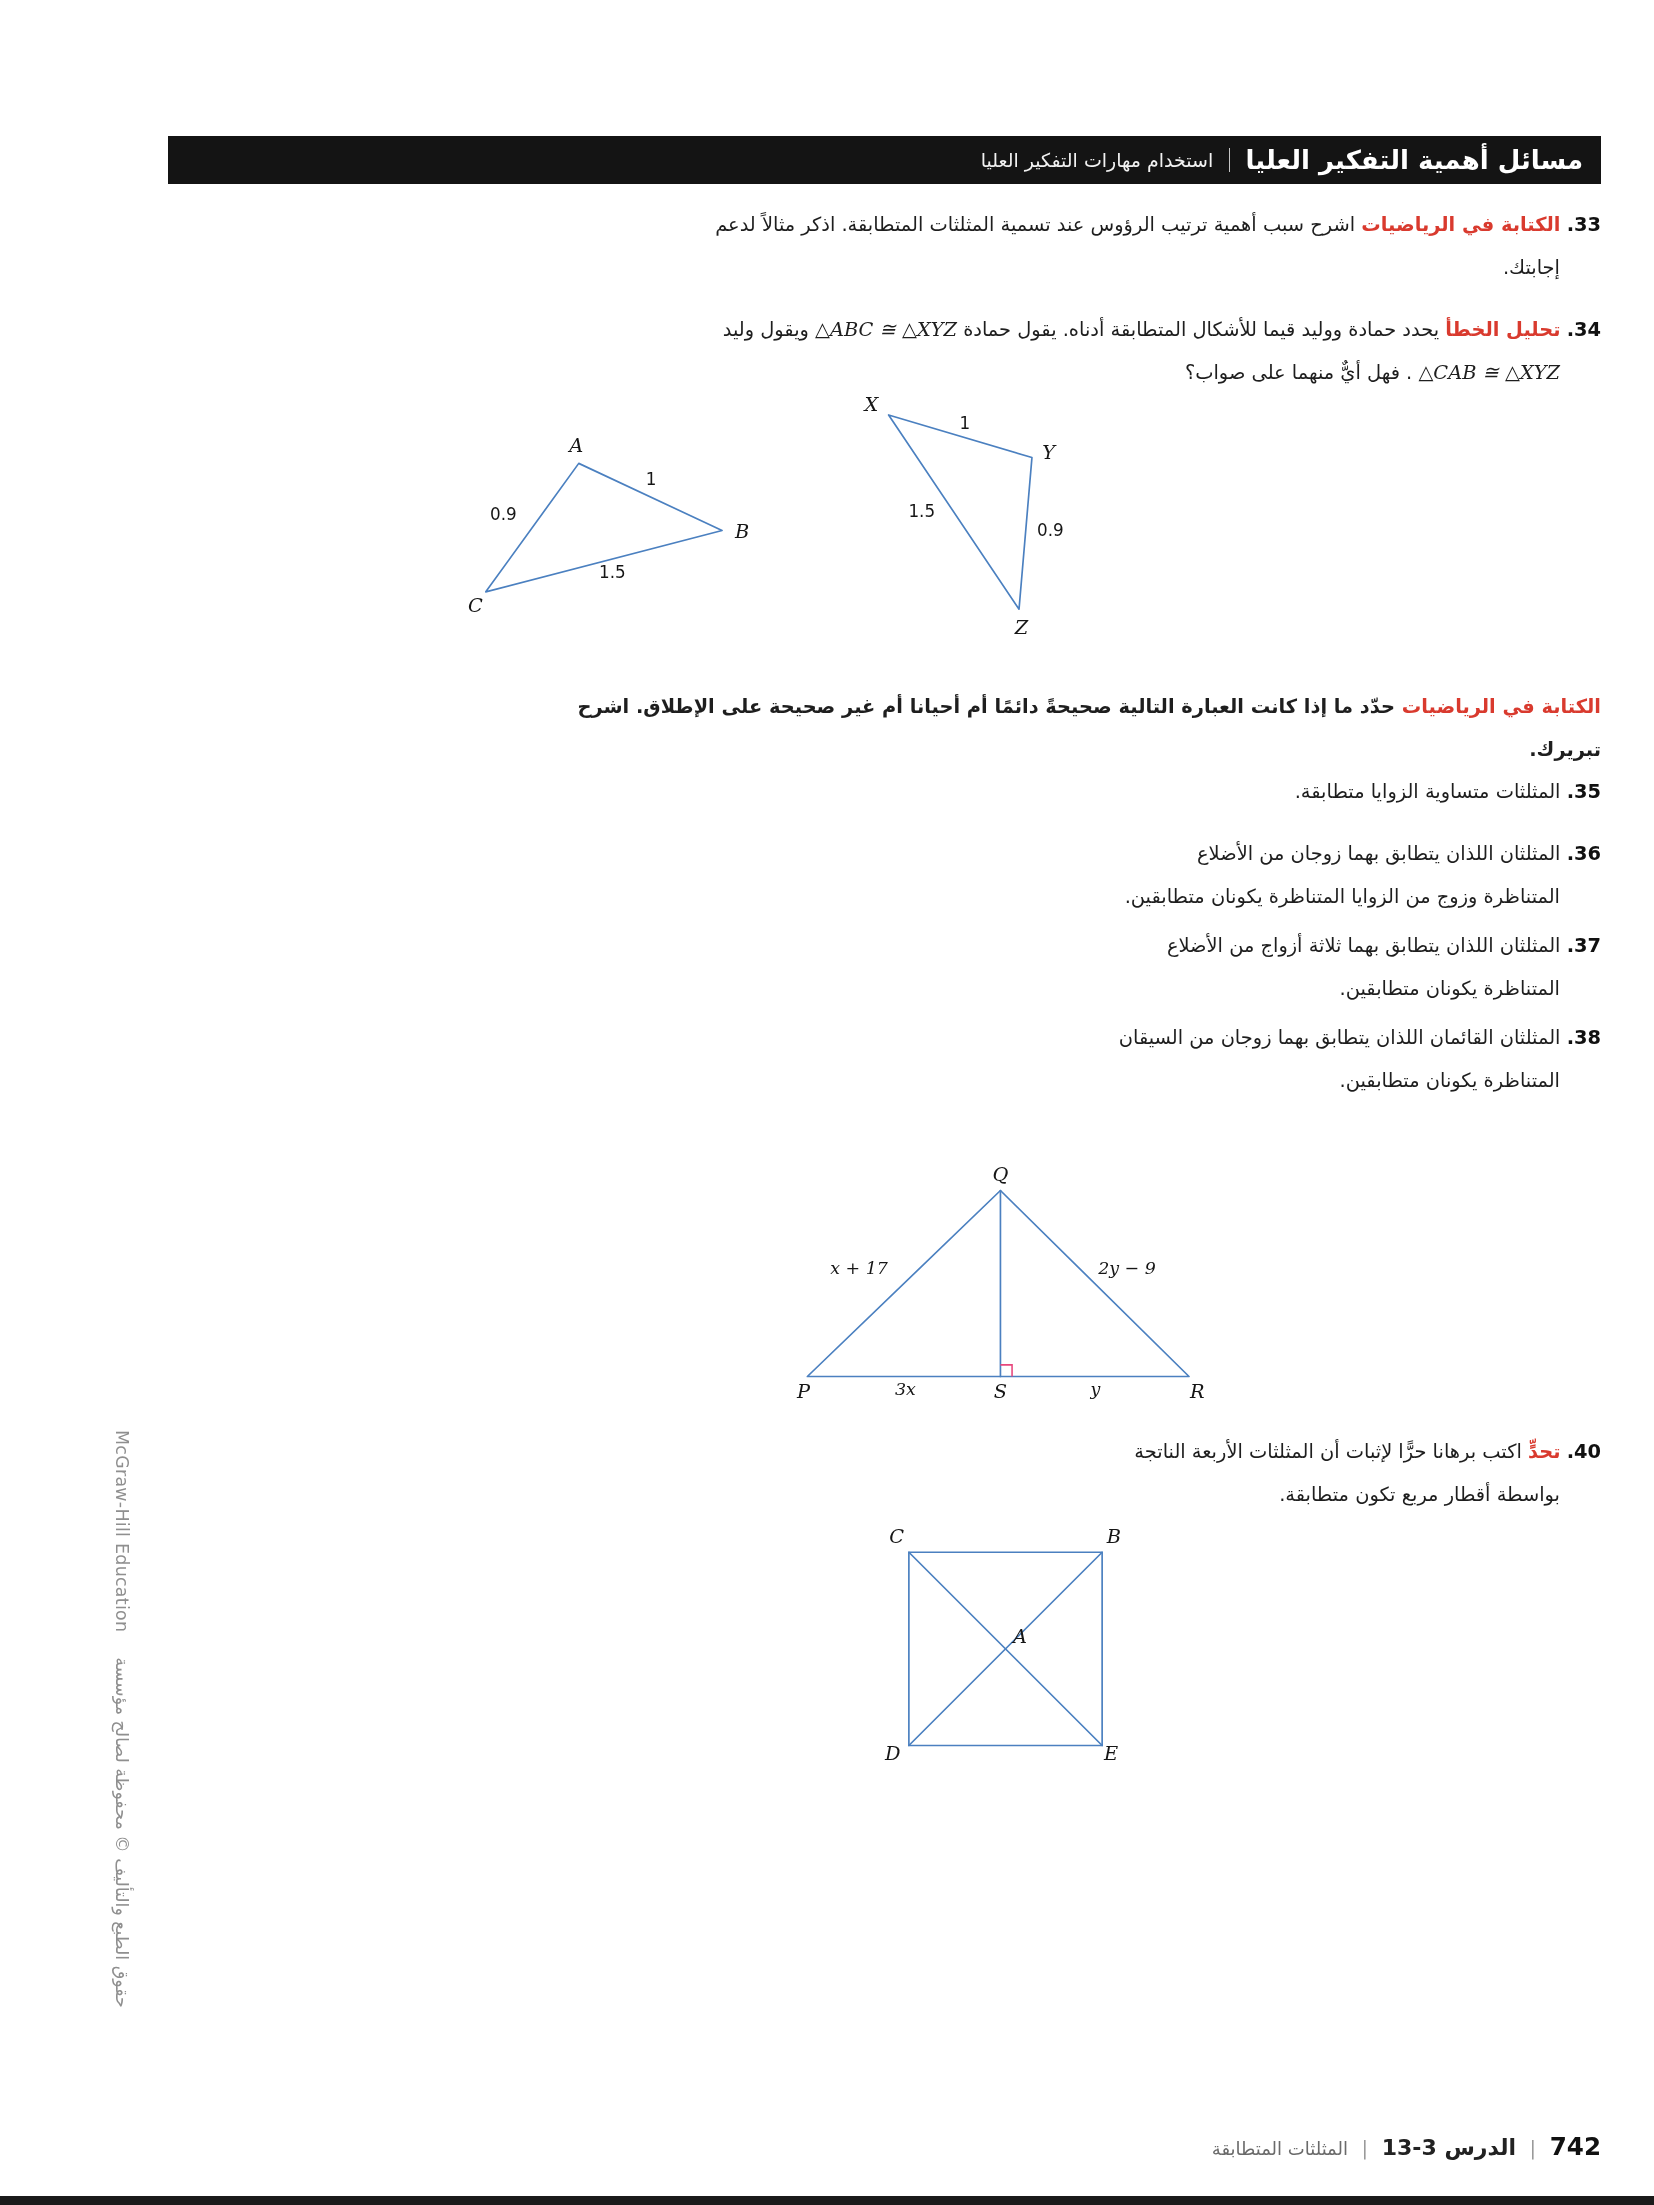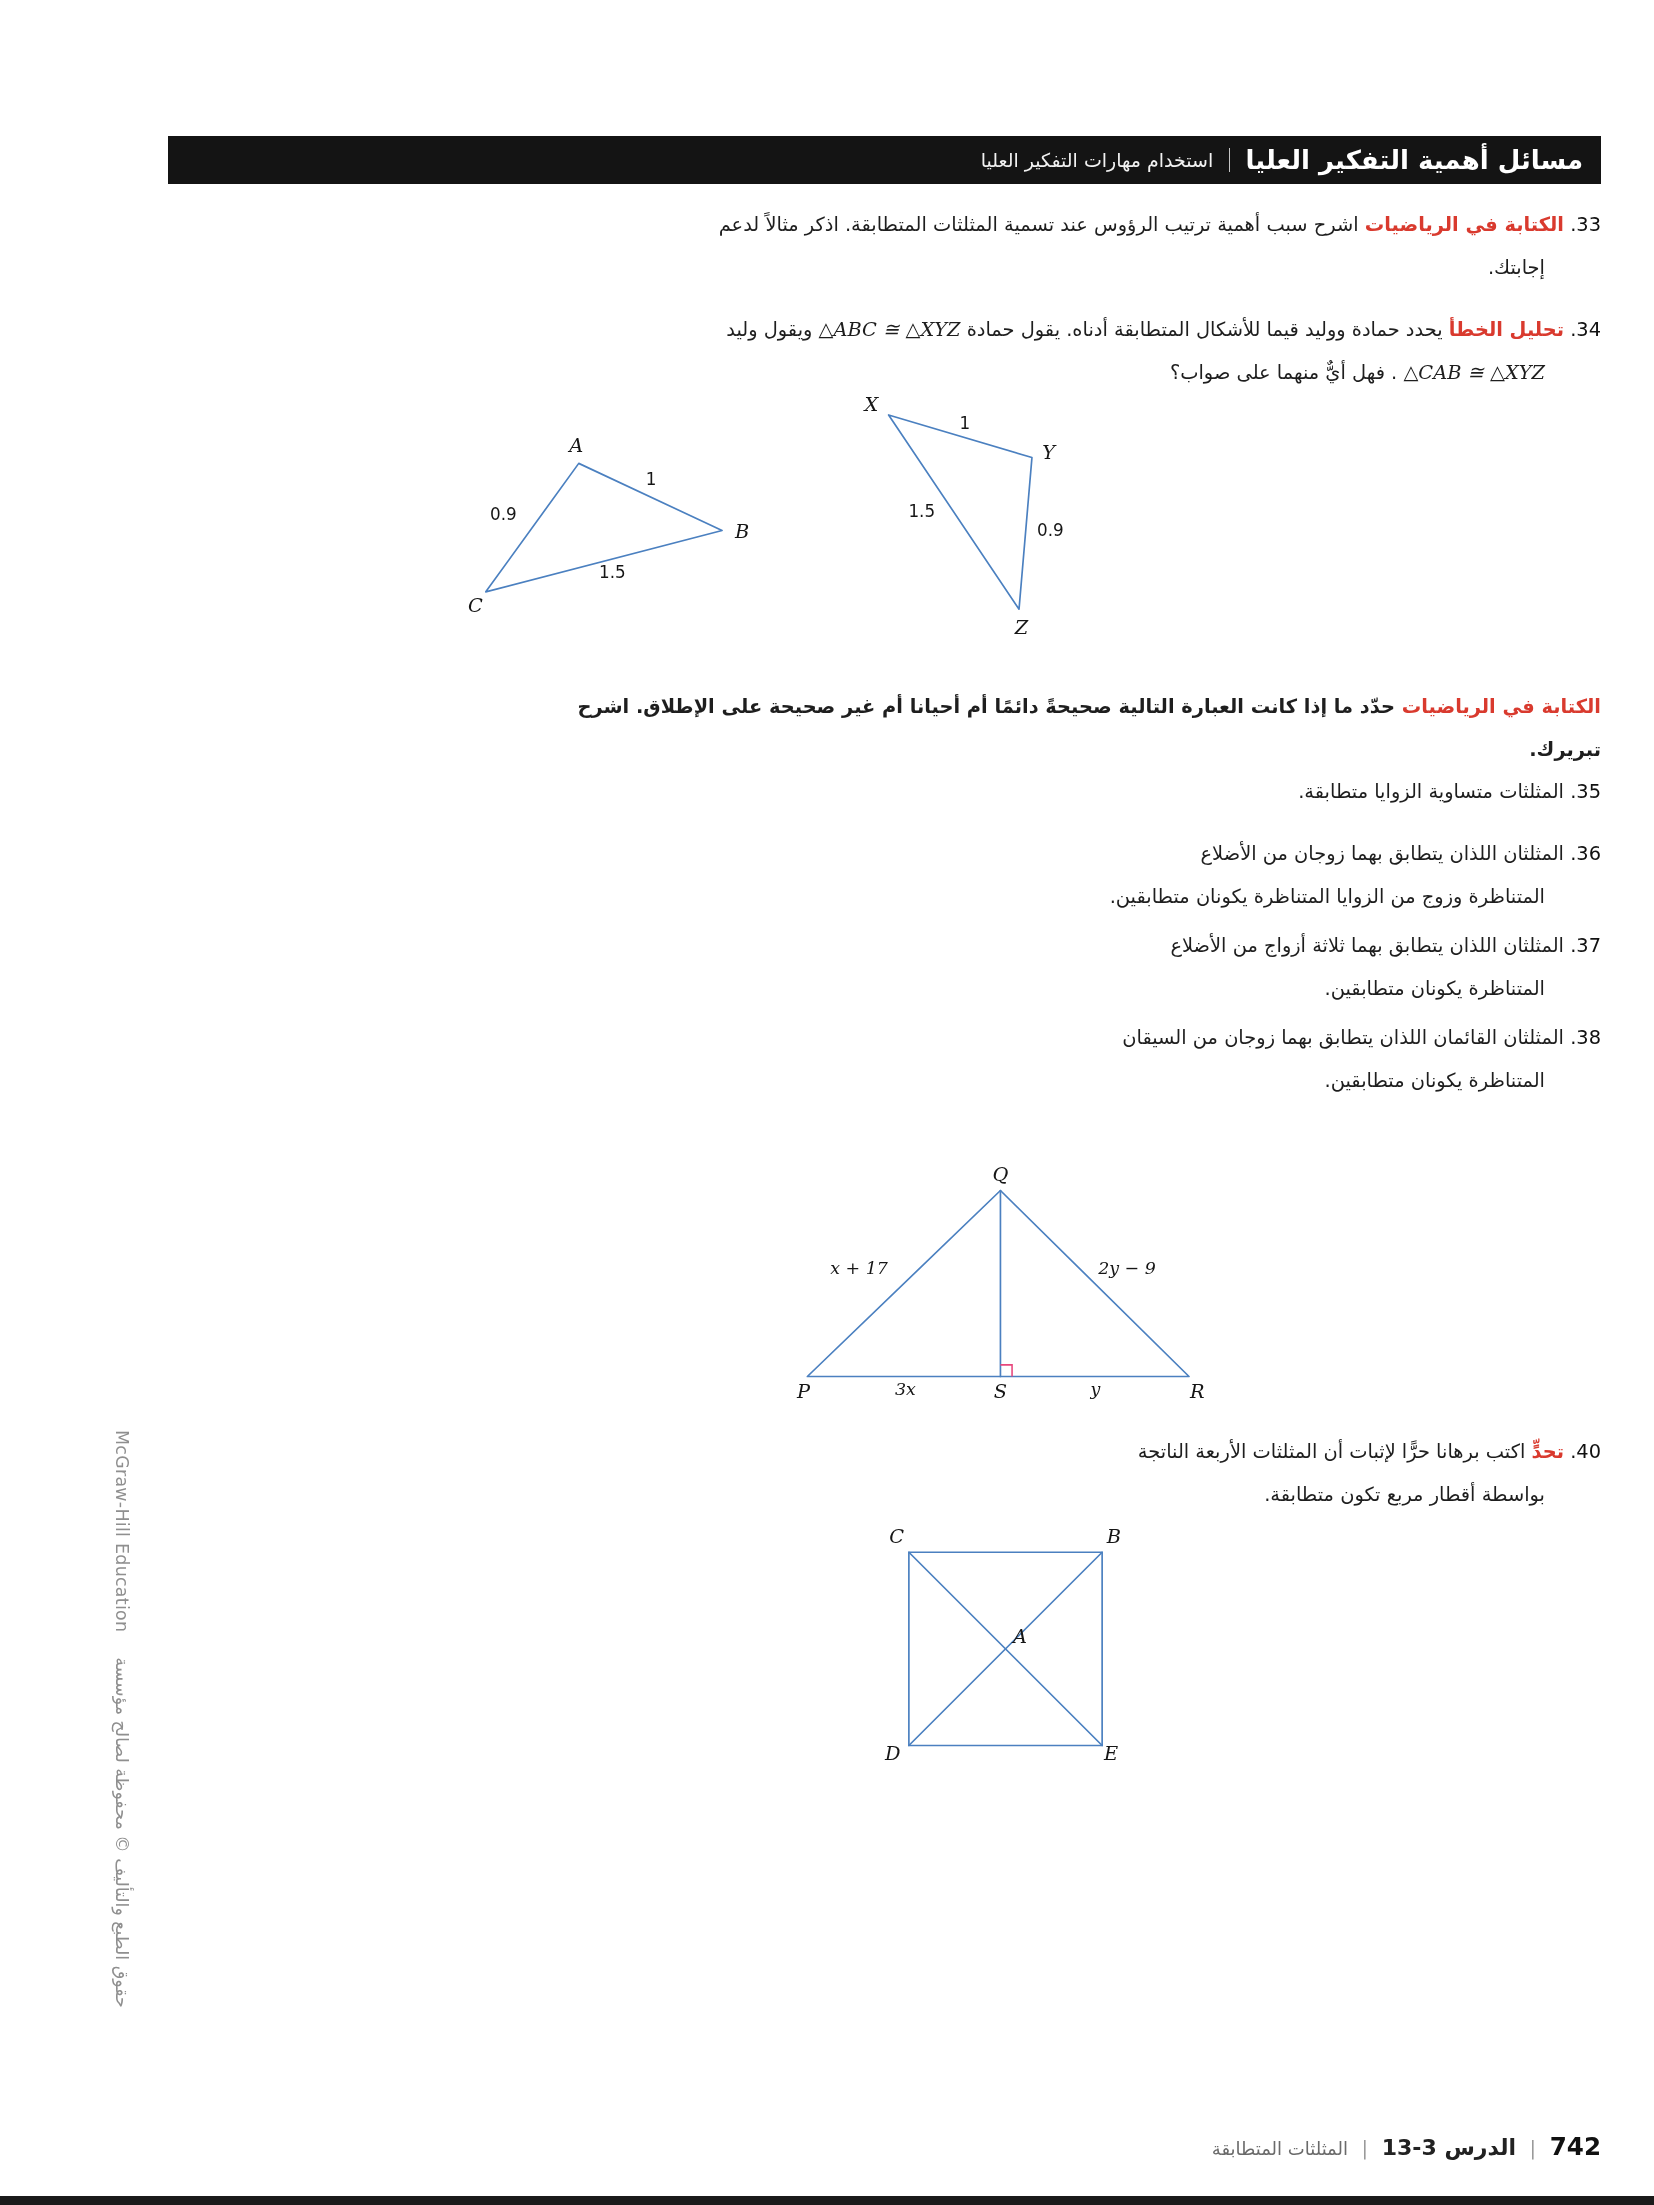--- a/index.html
+++ b/index.html
@@ -9,22 +9,22 @@
 
   .header-bar { position:absolute; left:168px; top:136px; width:1433px; height:48px;
                 background:#141414; direction:rtl; display:flex; align-items:center;
                 padding:0 18px; gap:15.5px; }
   .header-title { color:#ffffff; font-weight:bold; font-size:26px; letter-spacing:0.3px; }
   .header-divider { width:1.3px; height:24.6px; background:#ffffff; opacity:.75; }
   .header-subtitle { color:#f2f2f2; font-size:19px; }
 
   .prob { position:absolute; right:53px; direction:rtl; text-align:right;
           font-size:19.4px; line-height:43px; white-space:nowrap; }
-  .prob .cont { margin-right:56px; }
-  .num { font-weight:normal; color:#111; }
+  .prob .cont { margin-right:41px; }
+  .num { font-weight:bold; color:#111; }
   .kw  { font-weight:bold; color:#d93a2e; }
   .math { font-family:"DejaVu Serif",serif; font-style:italic; font-size:19.4px; }
   .directive { font-weight:bold; }
 
   .diagram { position:absolute; }
   .edge { stroke:#4b80c0; stroke-width:2.6; fill:none; stroke-linejoin:round; stroke-linecap:round; }
   .angle-mark { stroke:#e8467c; stroke-width:2.4; fill:none; }
   .vlabel { font-family:"DejaVu Serif",serif; font-style:italic; font-size:30px; fill:#161616; }
   .mlabel { font-family:"DejaVu Sans",sans-serif; font-size:26px; fill:#161616; }
   .elabel { font-family:"DejaVu Serif",serif; font-style:italic; font-size:27px; fill:#161616; }

